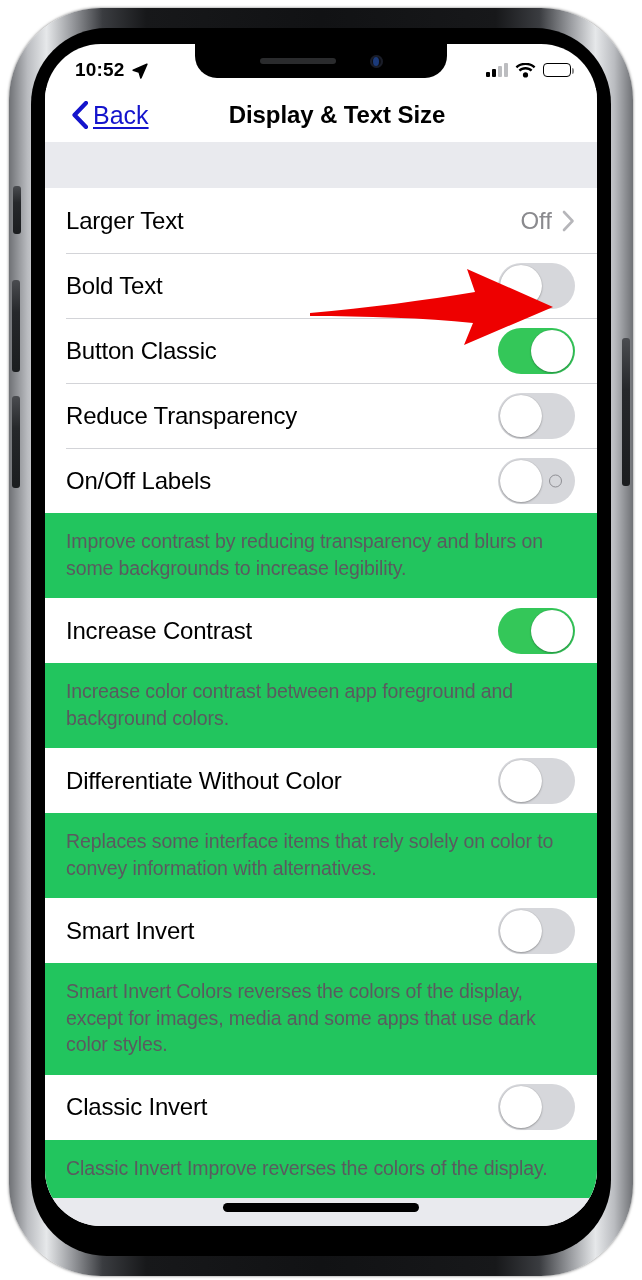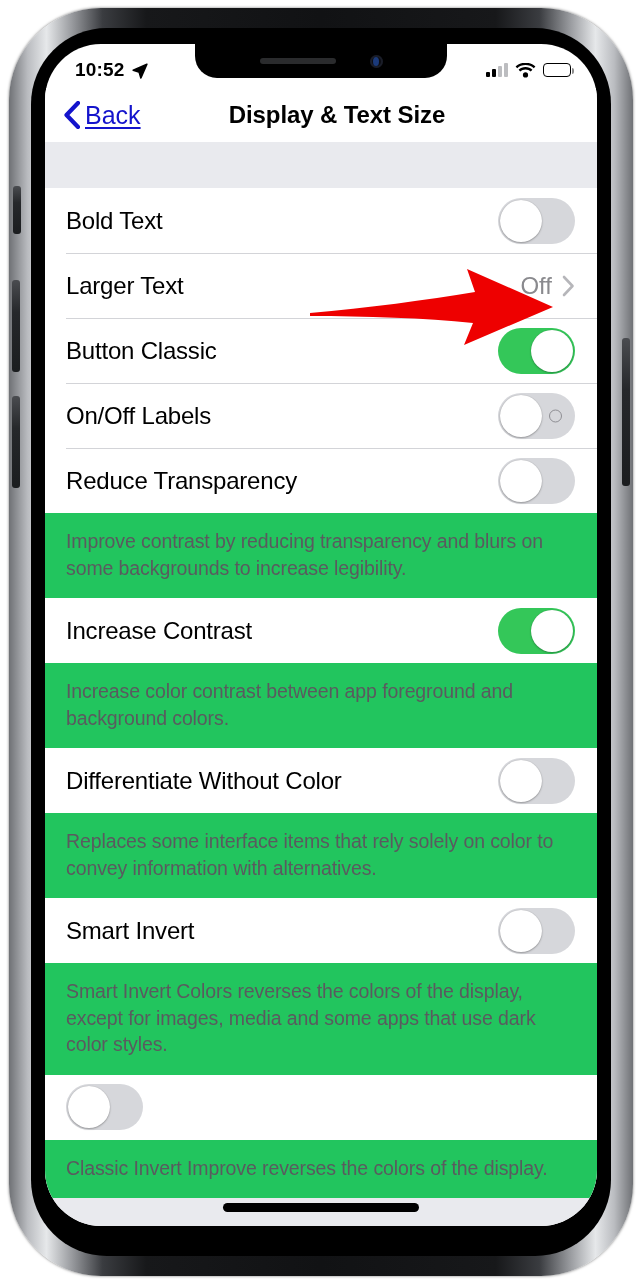--- a/index.html
+++ b/index.html
@@ -177,21 +177,21 @@
     top: 44px; left: 0;
     width: 100%;
     height: 54px;
     background: #ffffff;
     display: flex;
     align-items: center;
     z-index: 20;
   }
   .back-btn {
     position: absolute;
-    left: 18px;
+    left: 26px;
     display: flex;
     align-items: center;
     gap: 5px;
     color: #1414cc;
     cursor: pointer;
   }
   .chev-back { display: block; }
   .back-label {
     font-size: 25px;
     text-decoration: underline;
@@ -369,51 +369,51 @@
         <span class="back-label">Back</span>
       </div>
       <div class="nav-title">Display &amp; Text Size</div>
     </div>
 
     <div class="list">
       <div class="gap-top"></div>
 
       <div class="group">
         <div class="row">
-          <span class="row-label">Bold Text</span>
-          <span class="toggle">
-              <span class="knob"></span>
-            </span>
-        </div>
-        <div class="row">
           <span class="row-label">Larger Text</span>
           <span class="row-value">Off</span>
           <svg class="chev-right" width="13" height="22" viewBox="0 0 13 22">
             <path d="M2 2l8.5 9L2 20" fill="none" stroke="#b6b6ba" stroke-width="2.6" stroke-linecap="round" stroke-linejoin="round"></path>
           </svg>
         </div>
         <div class="row">
+          <span class="row-label">Bold Text</span>
+          <span class="toggle">
+              <span class="knob"></span>
+            </span>
+        </div>
+        <div class="row">
           <span class="row-label">Button Classic</span>
           <span class="toggle on">
+              <span class="knob"></span>
+            </span>
+        </div>
+        <div class="row">
+          <span class="row-label">Reduce Transparency</span>
+          <span class="toggle">
               <span class="knob"></span>
             </span>
         </div>
         <div class="row">
           <span class="row-label">On/Off Labels</span>
           <span class="toggle">
             <span class="off-glyph"></span>
             <span class="knob"></span>
           </span>
         </div>
-        <div class="row">
-          <span class="row-label">Reduce Transparency</span>
-          <span class="toggle">
-              <span class="knob"></span>
-            </span>
-        </div>
       </div>
       <div class="footer">Improve contrast by reducing transparency and blurs on some backgrounds to increase legibility.</div>
 
       <div class="group">
         <div class="row">
           <span class="row-label">Increase Contrast</span>
           <span class="toggle on">
               <span class="knob"></span>
             </span>
         </div>
@@ -435,20 +435,21 @@
           <span class="row-label">Smart Invert</span>
           <span class="toggle">
               <span class="knob"></span>
             </span>
         </div>
       </div>
       <div class="footer">Smart Invert Colors reverses the colors of the display, except for images, media and some apps that use dark color styles.</div>
 
       <div class="group">
         <div class="row">
+          <span class="row-label">Classic Invert</span>
           <span class="toggle">
               <span class="knob"></span>
             </span>
         </div>
       </div>
       <div class="footer">Classic Invert Improve reverses the colors of the display.</div>
     </div>
 
     <div class="home-indicator"></div>
 

